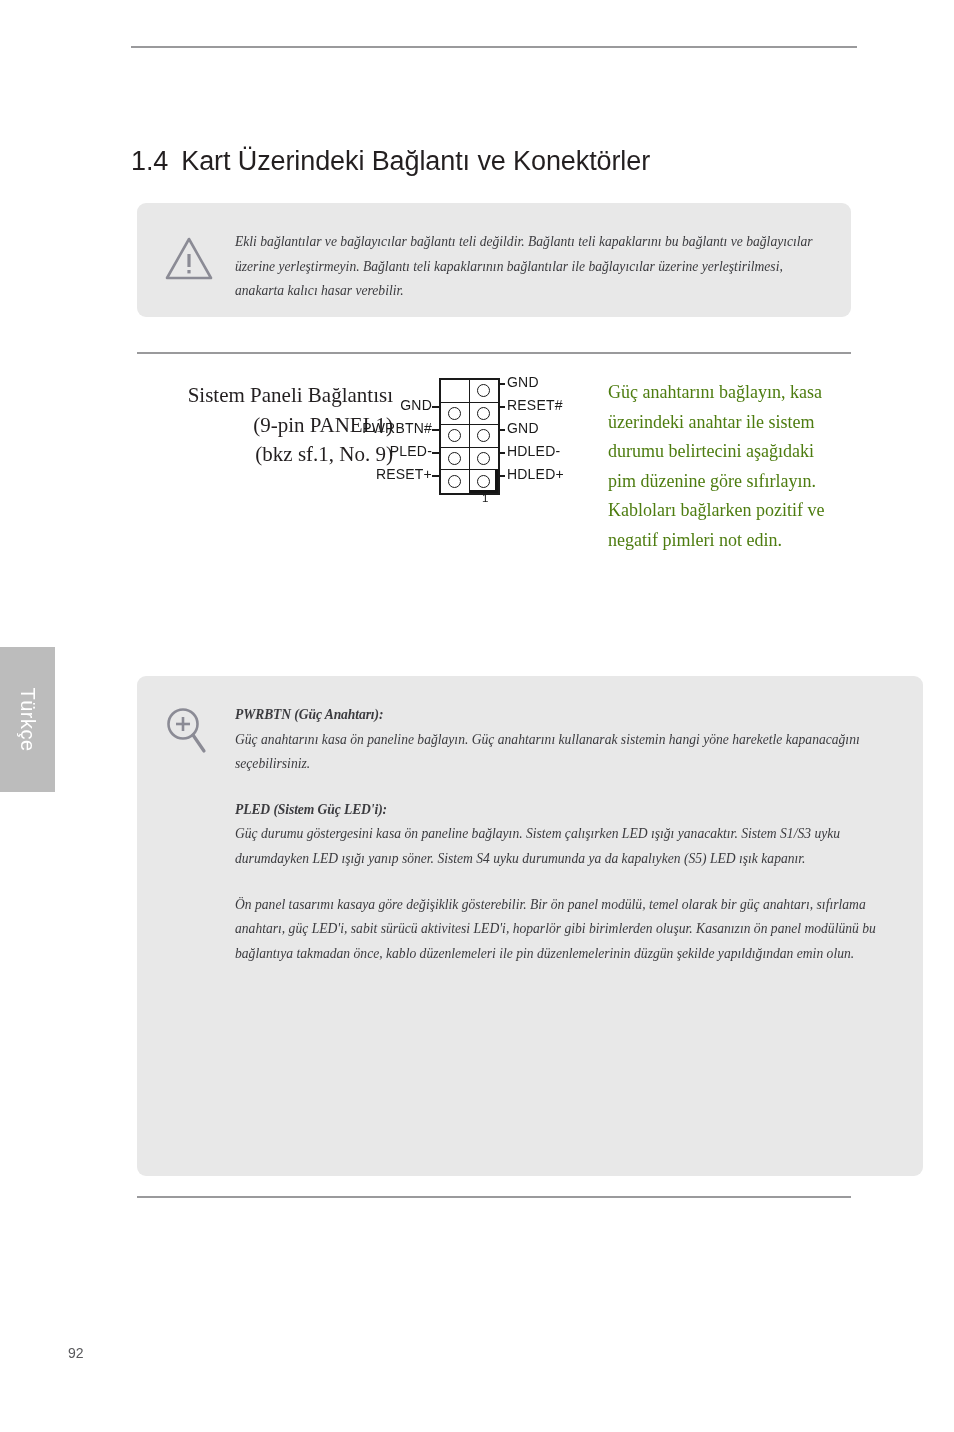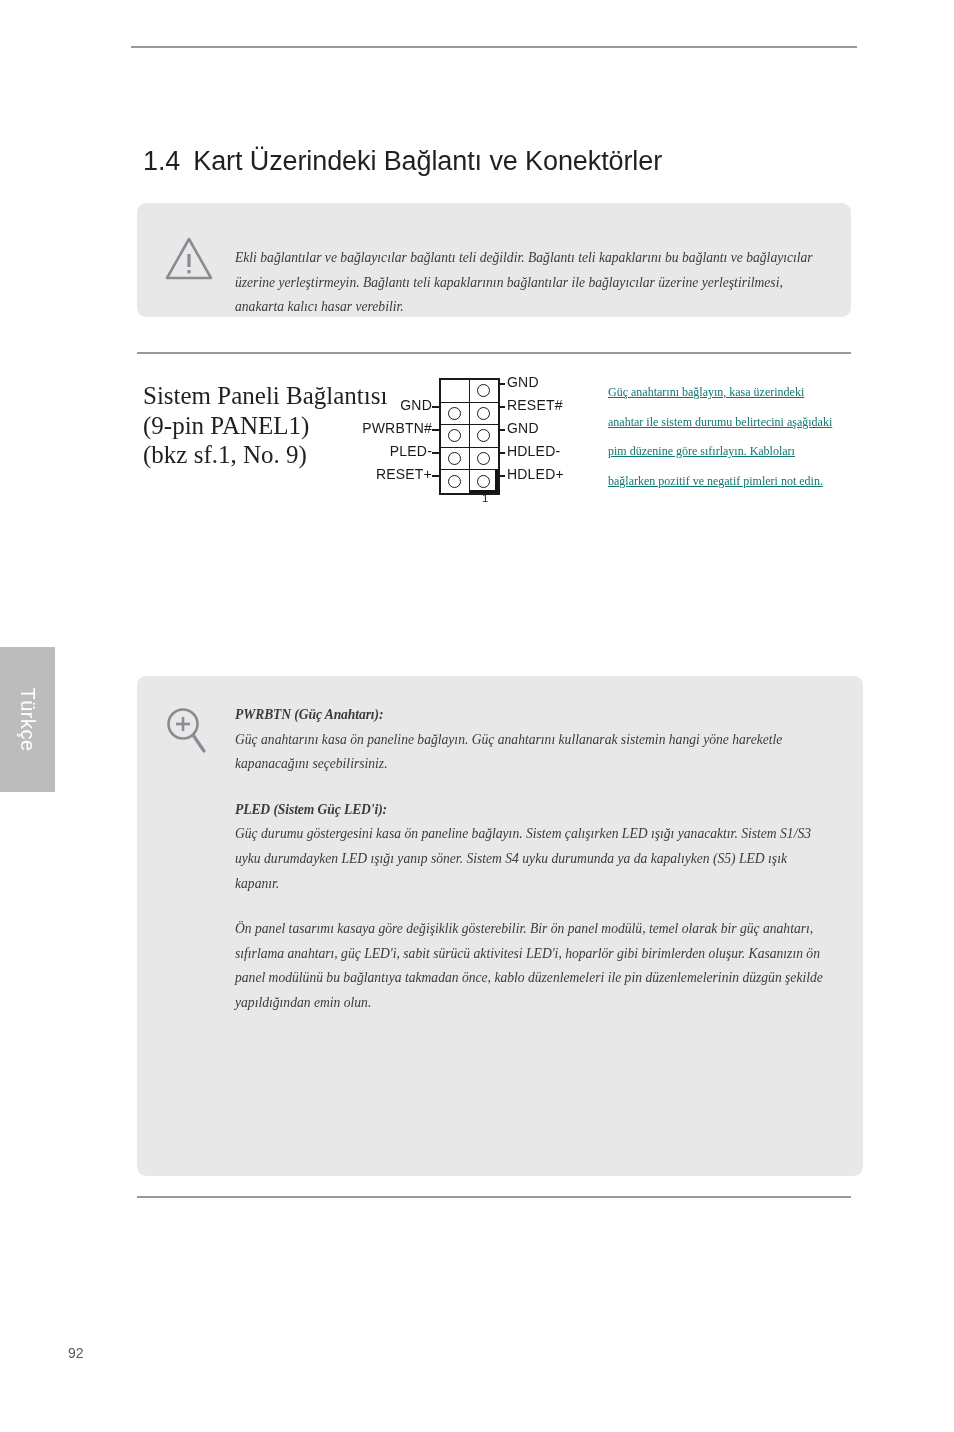--- a/index.html
+++ b/index.html
@@ -57,57 +57,57 @@
     position: absolute;
     left: 131px;
     top: 128px;
     font-family: "Liberation Sans", sans-serif;
     font-size: 27px;
     font-weight: 400;
     color: #231f20;
     white-space: nowrap;
     letter-spacing: -0.1px;
   }
-  .page-heading .num { margin-right: 13px; margin-left: 12px; }
+  .page-heading .num { margin-right: 13px; }
 
   
   .callout {
     position: absolute;
     background: #e8e8e8;
     border-radius: 9px;
     box-sizing: border-box;
   }
   #warning-callout {
     left: 137px;
     top: 203px;
     width: 714px;
     height: 114px;
   }
   #note-callout {
     left: 137px;
     top: 676px;
-    width: 726px;
+    width: 786px;
     height: 500px;
   }
   .callout-icon {
     position: absolute;
     left: 27px;
   }
   .callout-body {
     position: absolute;
     left: 98px;
     right: 30px;
     font-family: "Liberation Serif", serif;
     font-style: italic;
     font-size: 13.6px;
     line-height: 24.6px;
     color: #3b3b3f;
   }
   #warning-callout .callout-icon { top: 33px; }
-  #warning-callout .callout-body { top: 27px; margin-top: 16px; }
+  #warning-callout .callout-body { top: 27px; }
 
   #note-callout .callout-icon { top: 30px; }
   #note-callout .callout-body { top: 27px; right: 36px; }
 
   
   .note-section { margin: 0 0 21px 0; }
   .note-section:last-child { margin-bottom: 0; }
   .note-title {
     font-weight: bold;
     font-style: italic;
@@ -133,35 +133,35 @@
     left: 131px;
     top: 375px;
     width: 726px;
     height: 215px;
   }
   .conn-title {
     position: absolute;
     left: 12px;
     top: 6px;
     width: 250px;
-    font-size: 25px;
+    font-size: 21px;
     line-height: 29.5px;
     color: #231f20;
+    text-align: right;
   }
   .conn-title span { display: block; white-space: nowrap; }
 
   .conn-desc {
     position: absolute;
     left: 477px;
     top: 3px;
     width: 230px;
-    font-size: 12px;
+    font-size: 18px;
     line-height: 29.6px;
-    color: #0f766e;
-    text-decoration: underline;
+    color: #4d7c0f;
   }
 
   
   .pin-diagram {
     position: absolute;
     left: 249px;
     top: 0;
     width: 215px;
     height: 140px;
     font-family: "Liberation Sans", sans-serif;

